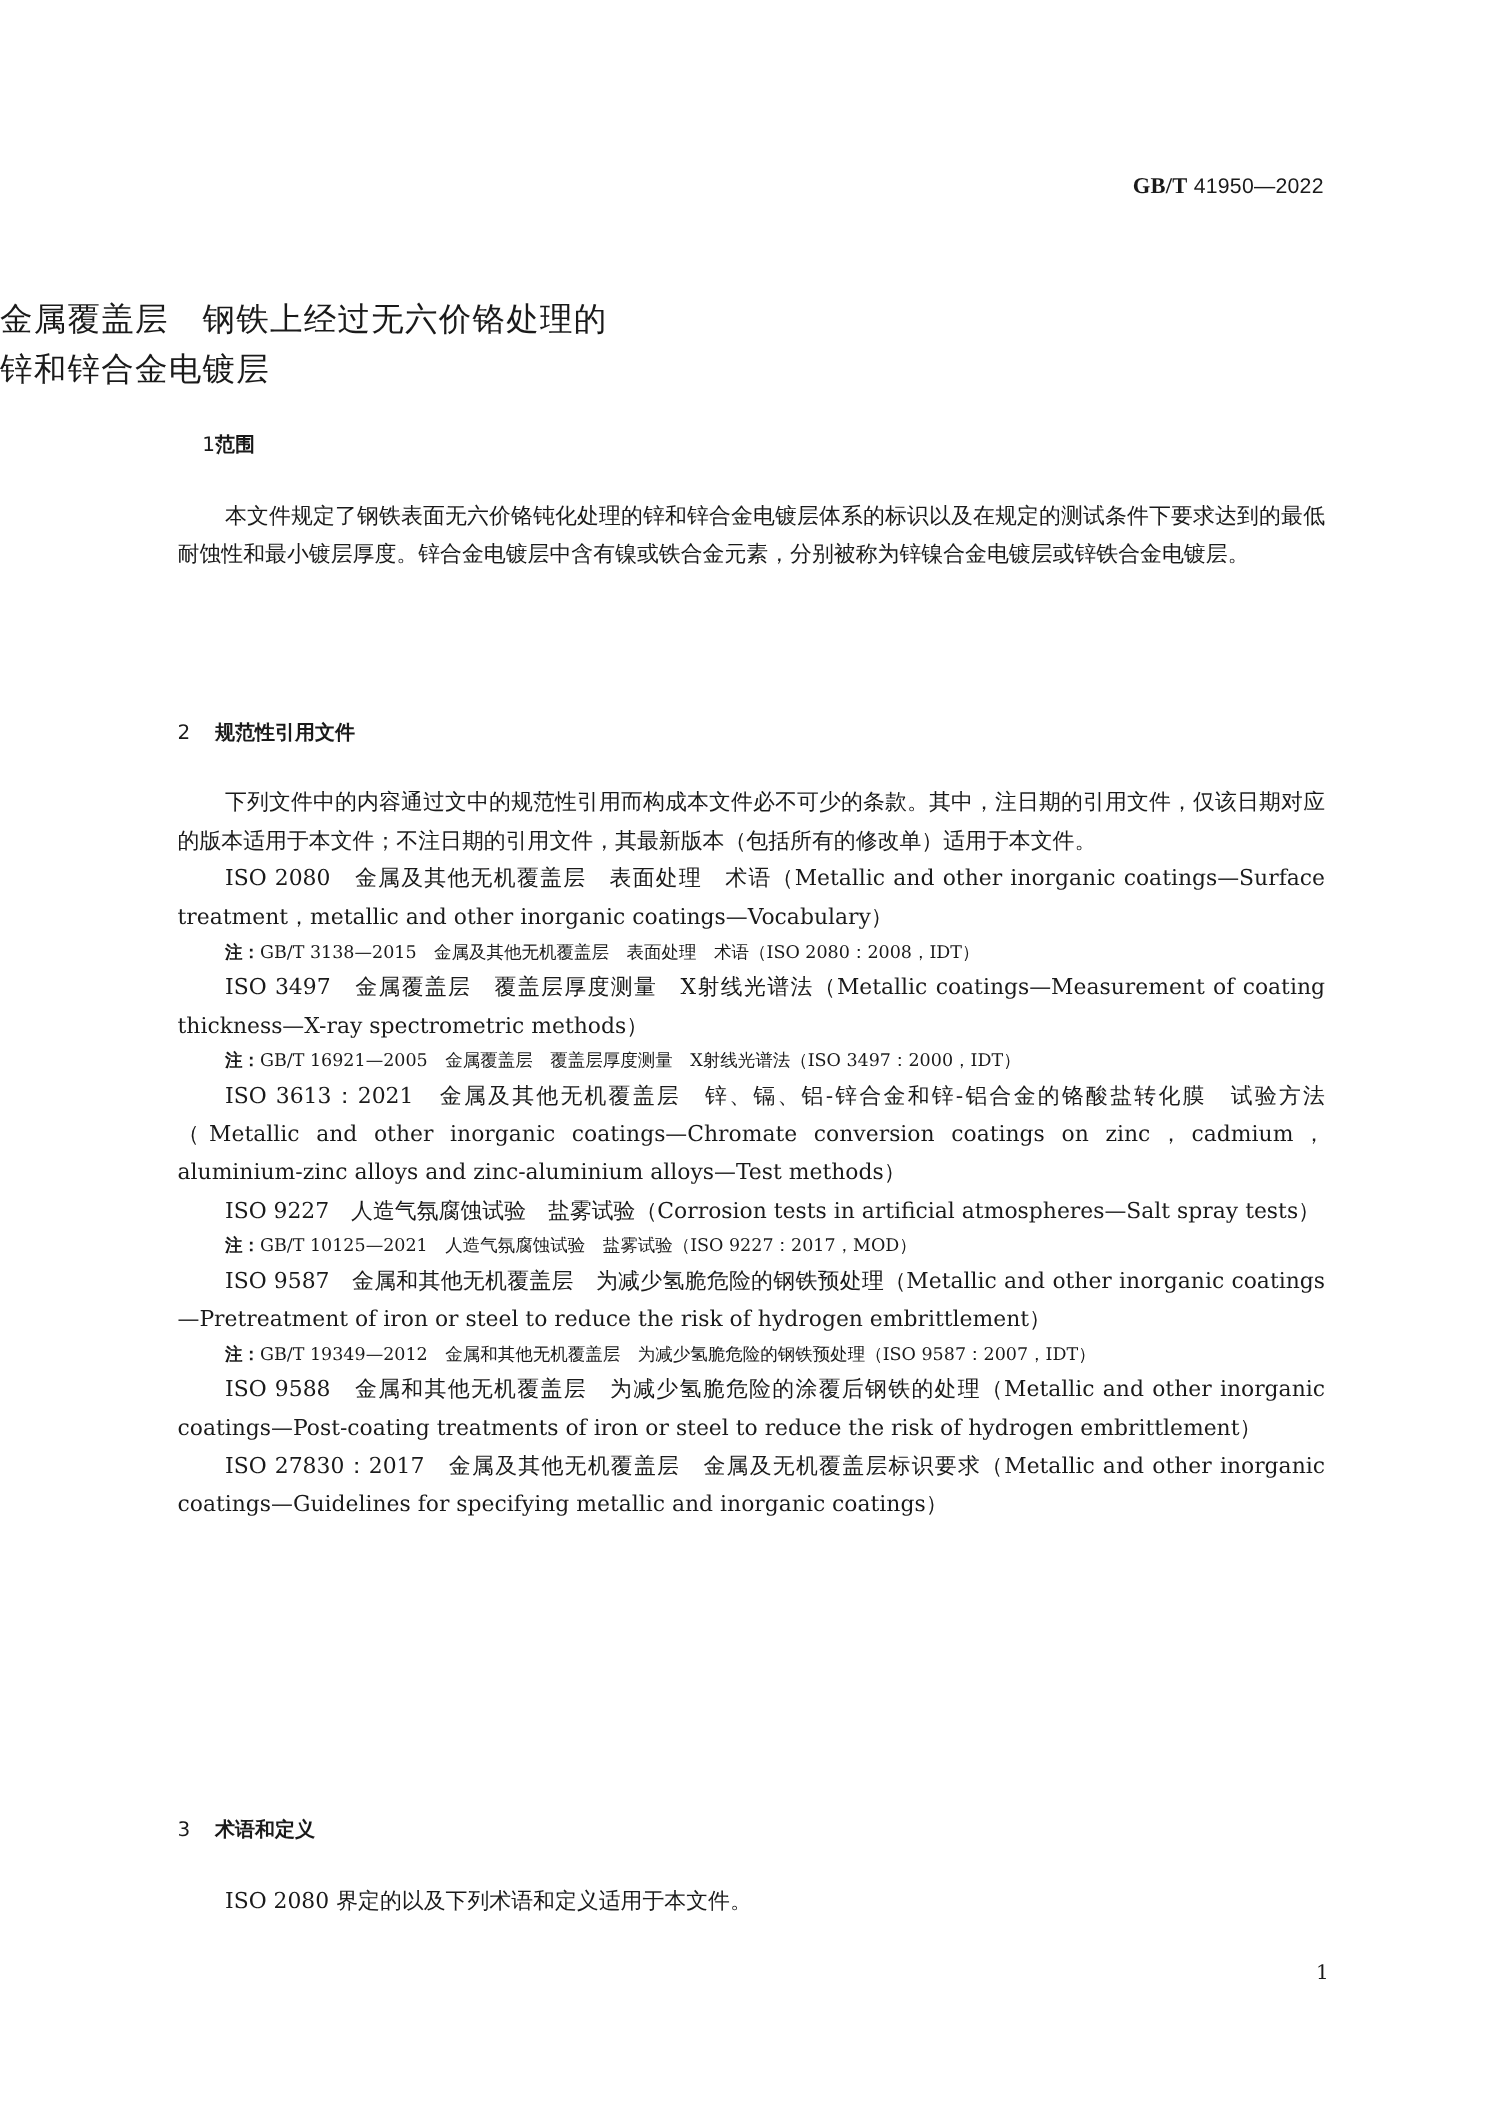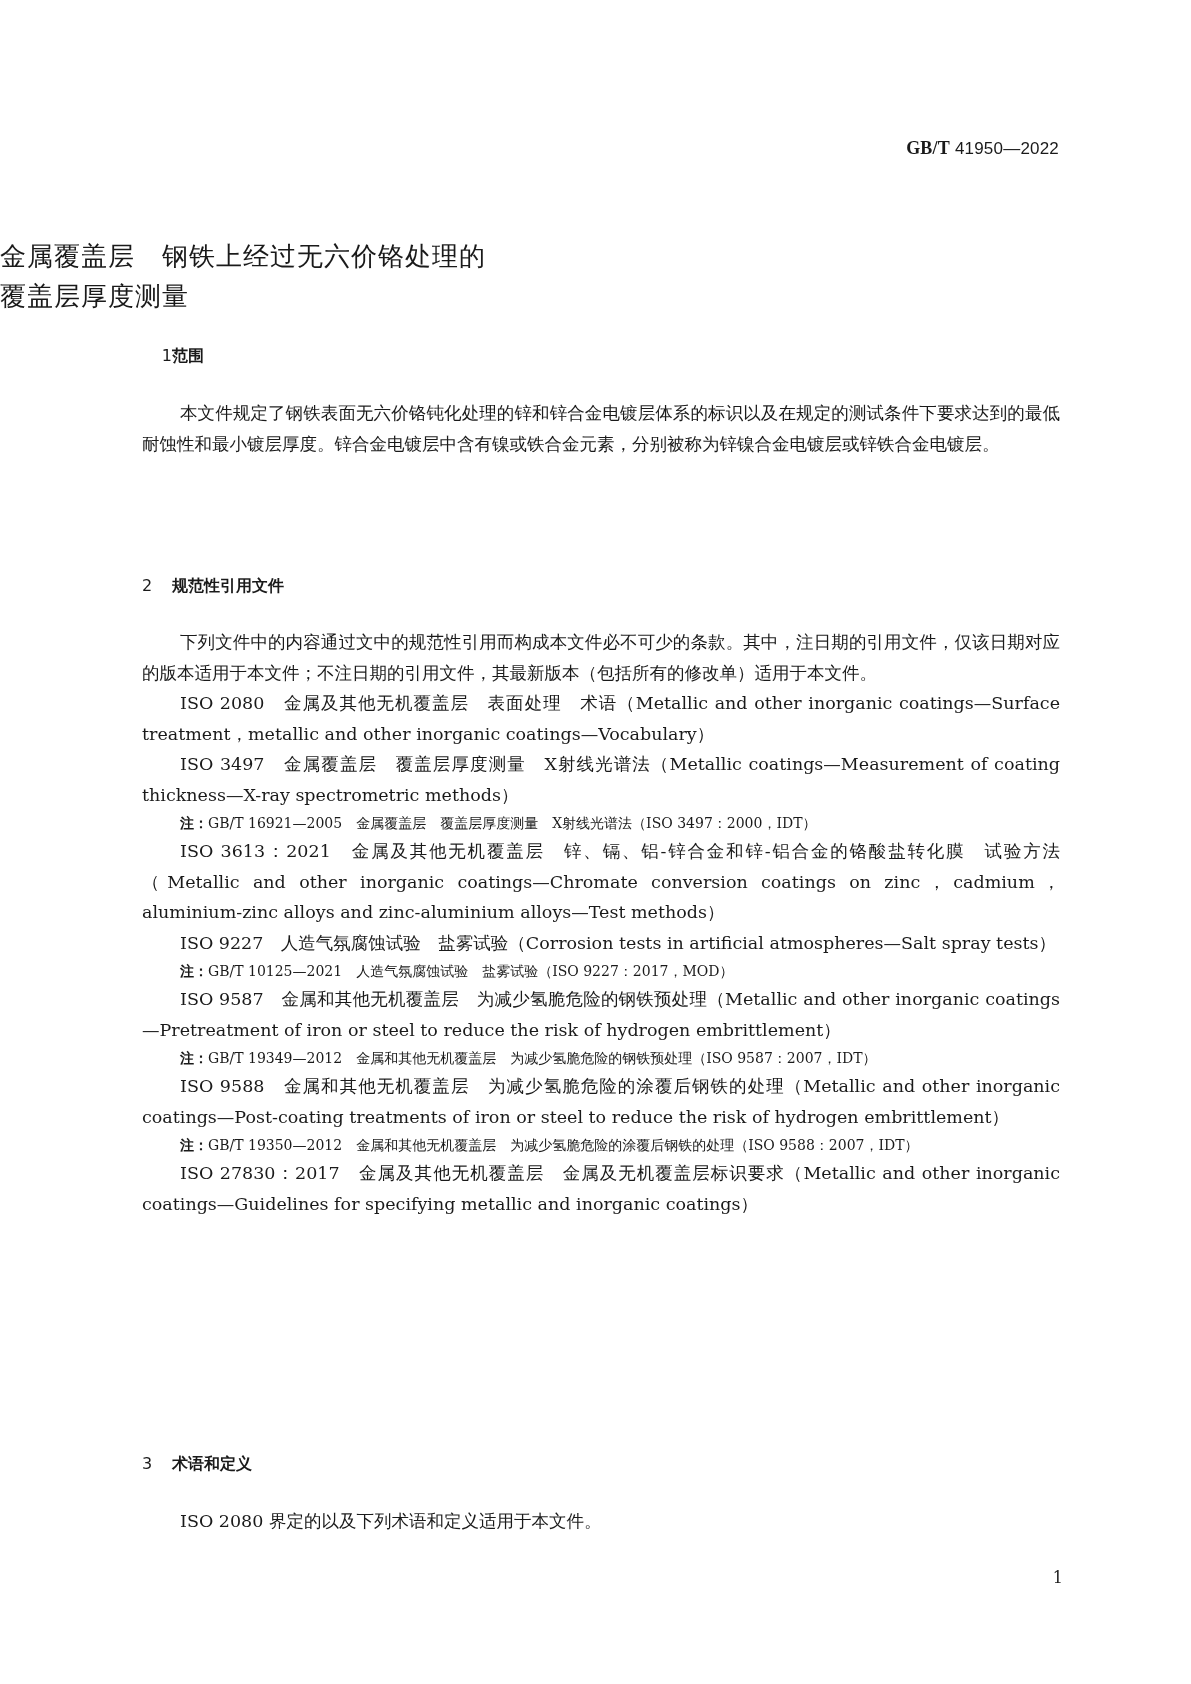--- a/index.html
+++ b/index.html
@@ -41,51 +41,51 @@
 
 <div class="page">
 
   <div class="std-code">
     <span class="gb">GB/T</span>
     <span>41950—2022</span>
   </div>
 
   <div class="title">
     <span class="line">金属覆盖层　钢铁上经过无六价铬处理的</span>
-    <span class="line">覆盖层厚度测量</span>
+    <span class="line">锌和锌合金电镀层</span>
   </div>
 
   <div class="sec-head" style="top:346px;text-align:right;">
     <span class="num">1</span><span>范围</span>
   </div>
   <div class="body-text" style="top:398px;">
     <p class="para">本文件规定了钢铁表面无六价铬钝化处理的锌和锌合金电镀层体系的标识以及在规定的测试条件下要求达到的最低耐蚀性和最小镀层厚度。锌合金电镀层中含有镍或铁合金元素，分别被称为锌镍合金电镀层或锌铁合金电镀层。</p>
   </div>
 
   <div class="sec-head" style="top:576px;">
     <span class="num">2</span><span>规范性引用文件</span>
   </div>
   <div class="body-text" style="top:627px;">
     <p class="para">下列文件中的内容通过文中的规范性引用而构成本文件必不可少的条款。其中，注日期的引用文件，仅该日期对应的版本适用于本文件；不注日期的引用文件，其最新版本（包括所有的修改单）适用于本文件。</p>
 
     <p class="ref">ISO 2080　金属及其他无机覆盖层　表面处理　术语（Metallic and other inorganic coatings—Surface treatment，metallic and other inorganic coatings—Vocabulary）</p>
+    <p class="note"><span class="nlabel">注：</span><span>GB/T 3138—2015　金属及其他无机覆盖层　表面处理　术语（ISO 2080：2008，IDT）</span></p>
 
     <p class="ref">ISO 3497　金属覆盖层　覆盖层厚度测量　X射线光谱法（Metallic coatings—Measurement of coating thickness—X-ray spectrometric methods）</p>
     <p class="note"><span class="nlabel">注：</span><span>GB/T 16921—2005　金属覆盖层　覆盖层厚度测量　X射线光谱法（ISO 3497：2000，IDT）</span></p>
 
     <p class="ref">ISO 3613：2021　金属及其他无机覆盖层　锌、镉、铝-锌合金和锌-铝合金的铬酸盐转化膜　试验方法（Metallic and other inorganic coatings—Chromate conversion coatings on zinc，cadmium，aluminium-zinc alloys and zinc-aluminium alloys—Test methods）</p>
 
     <p class="ref">ISO 9227　人造气氛腐蚀试验　盐雾试验（Corrosion tests in artificial atmospheres—Salt spray tests）</p>
     <p class="note"><span class="nlabel">注：</span><span>GB/T 10125—2021　人造气氛腐蚀试验　盐雾试验（ISO 9227：2017，MOD）</span></p>
 
     <p class="ref">ISO 9587　金属和其他无机覆盖层　为减少氢脆危险的钢铁预处理（Metallic and other inorganic coatings—Pretreatment of iron or steel to reduce the risk of hydrogen embrittlement）</p>
     <p class="note"><span class="nlabel">注：</span><span>GB/T 19349—2012　金属和其他无机覆盖层　为减少氢脆危险的钢铁预处理（ISO 9587：2007，IDT）</span></p>
 
     <p class="ref">ISO 9588　金属和其他无机覆盖层　为减少氢脆危险的涂覆后钢铁的处理（Metallic and other inorganic coatings—Post-coating treatments of iron or steel to reduce the risk of hydrogen embrittlement）</p>
-    <p class="note"><span class="nlabel">注：</span><span>GB/T 19350—2012　金属和其他无机覆盖层　为减少氢脆危险的涂覆后钢铁的处理（ISO 9588：2007，IDT）</span></p>
 
     <p class="ref">ISO 27830：2017　金属及其他无机覆盖层　金属及无机覆盖层标识要求（Metallic and other inorganic coatings—Guidelines for specifying metallic and inorganic coatings）</p>
   </div>
 
   <div class="sec-head" style="top:1454px;">
     <span class="num">3</span><span>术语和定义</span>
   </div>
   <div class="body-text" style="top:1506px;">
     <p class="para">ISO 2080 界定的以及下列术语和定义适用于本文件。</p>
   </div>

